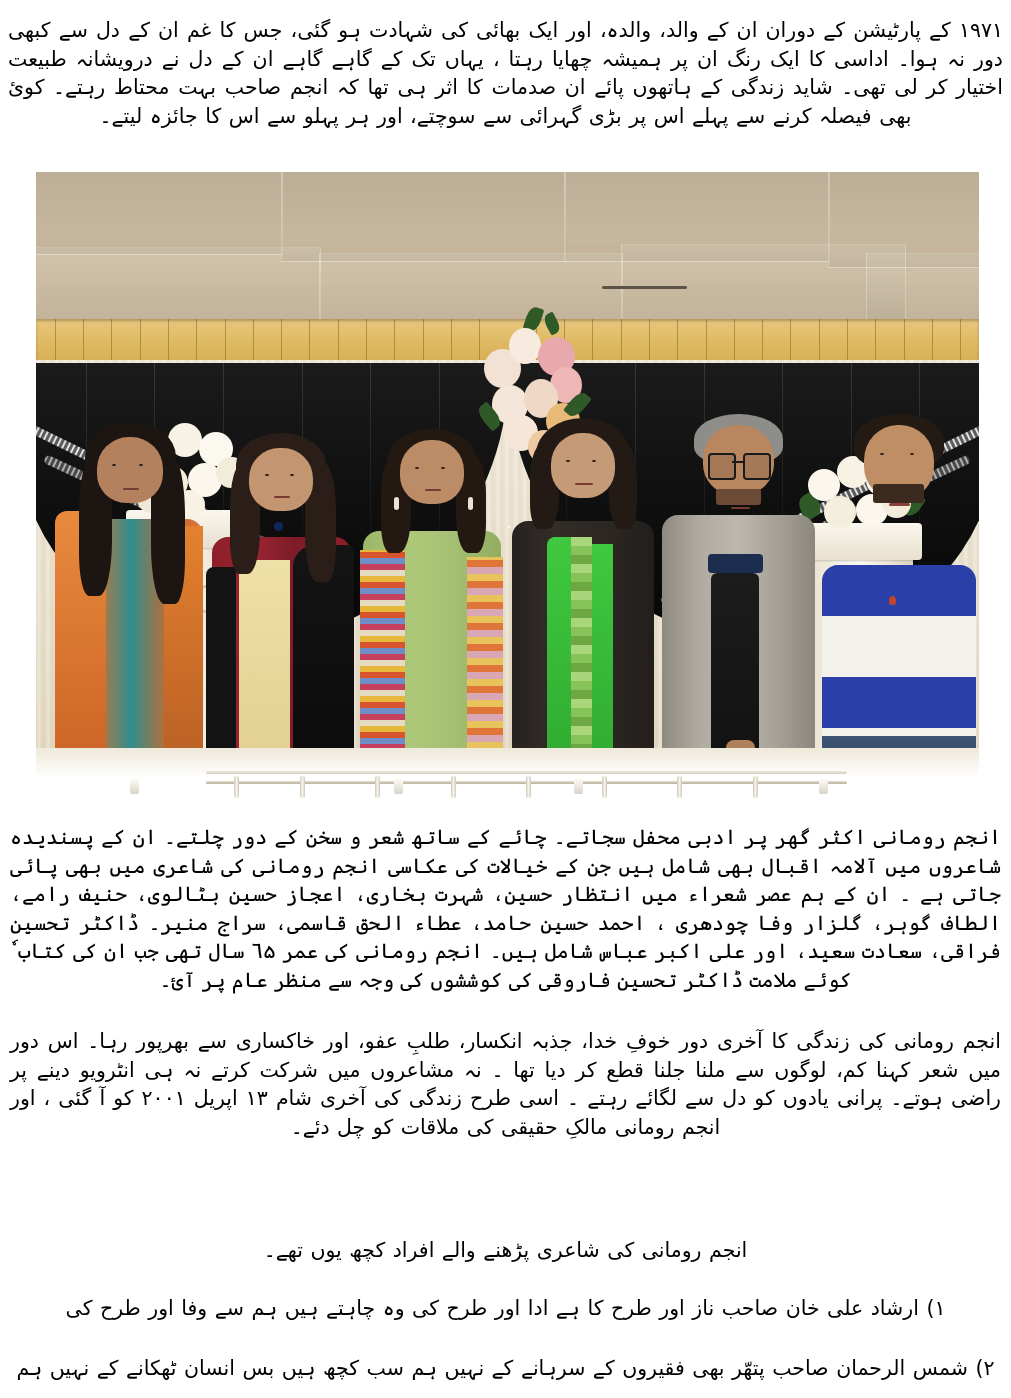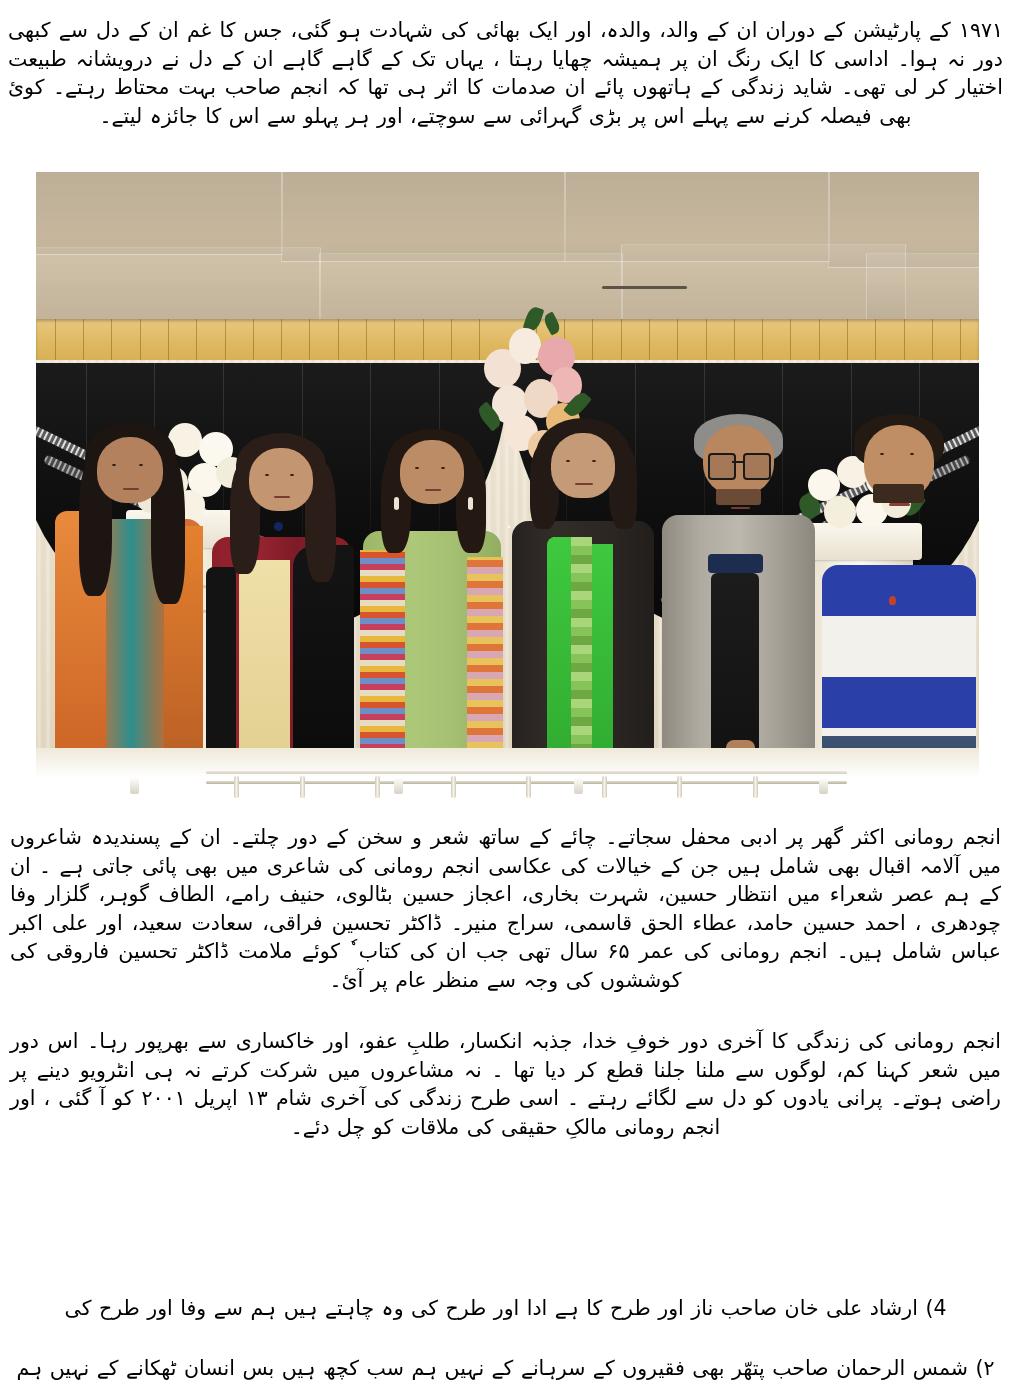--- a/index.html
+++ b/index.html
@@ -31,21 +31,21 @@
     font-size: 20.5px;
     line-height: 28.5px;
     letter-spacing: 0px;
     word-spacing: 1px;
     position: absolute;
     font-weight: 400;
   }
   .urdu-para.justify { text-align: justify; text-align-last: center; }
 
   .p-top      { right: 8px;  left: 8px;   top: 16px; }
-  .p-mid      { right: 10px; left: 10px;  top: 823px; }
+  .p-mid      { right: 10px; left: 10px;  top: 823px; font-family: Liberation Serif, serif; }
   .p-life     { right: 10px; left: 10px;  top: 1027px; }
   .p-books    { right: 10px; left: 10px;  top: 1182px; }
   .p-readers  { right: 10px; left: 10px;  top: 1236px; }
   .p-item1    { right: 10px; left: 10px;  top: 1294px; }
   .p-item2    { right: 10px; left: 10px;  top: 1354px; }
 
   .p-books, .p-readers, .p-item1, .p-item2 { text-align: center; }
 
   
   .photo-frame {
@@ -441,18 +441,19 @@
       </div>
 
     </div>
   </div>
 
   <div class="urdu-para p-mid justify">انجم رومانی اکثر گھر پر ادبی محفل سجاتے۔ چائے کے ساتھ شعر و سخن کے دور چلتے۔ ان کے پسندیدہ شاعروں میں آلامہ اقبال بھی شامل ہیں جن کے خیالات کی عکاسی انجم رومانی کی شاعری میں بھی پائی جاتی ہے ۔ ان کے ہم عصر شعراء میں انتظار حسین، شہرت بخاری، اعجاز حسین بٹالوی، حنیف رامے، الطاف گوہر، گلزار وفا چودھری ، احمد حسین حامد، عطاء الحق قاسمی، سراج منیر۔ ڈاکٹر تحسین فراقی، سعادت سعید، اور علی اکبر عباس شامل ہیں۔ انجم رومانی کی عمر ۶۵ سال تھی جب ان کی کتاب ٗ کوئے ملامت ڈاکٹر تحسین فاروقی کی کوششوں کی وجہ سے منظر عام پر آئ۔</div>
 
   <div class="urdu-para p-life justify">انجم رومانی کی زندگی کا آخری دور خوفِ خدا، جذبہ انکسار، طلبِ عفو، اور خاکساری سے بھرپور رہا۔ اس دور میں شعر کہنا کم، لوگوں سے ملنا جلنا قطع کر دیا تھا ۔ نہ مشاعروں میں شرکت کرتے نہ ہی انٹرویو دینے پر راضی ہوتے۔ پرانی یادوں کو دل سے لگائے رہتے ۔ اسی طرح زندگی کی آخری شام ۱۳ اپریل ۲۰۰۱ کو آ گئی ، اور انجم رومانی مالکِ حقیقی کی ملاقات کو چل دئے۔</div>
 
 
-
-  <div class="urdu-para p-item1">4) ارشاد علی خان صاحب ناز اور طرح کا ہے ادا اور طرح کی وہ چاہتے ہیں ہم سے وفا اور طرح کی</div>
+  <div class="urdu-para p-readers">انجم رومانی کی شاعری پڑھنے والے افراد کچھ یوں تھے۔</div>
+
+  <div class="urdu-para p-item1">۱) ارشاد علی خان صاحب ناز اور طرح کا ہے ادا اور طرح کی وہ چاہتے ہیں ہم سے وفا اور طرح کی</div>
 
   <div class="urdu-para p-item2">۲) شمس الرحمان صاحب پتھّر بھی فقیروں کے سرہانے کے نہیں ہم سب کچھ ہیں بس انسان ٹھکانے کے نہیں ہم</div>
 
 </div>
 
 </body></html>

